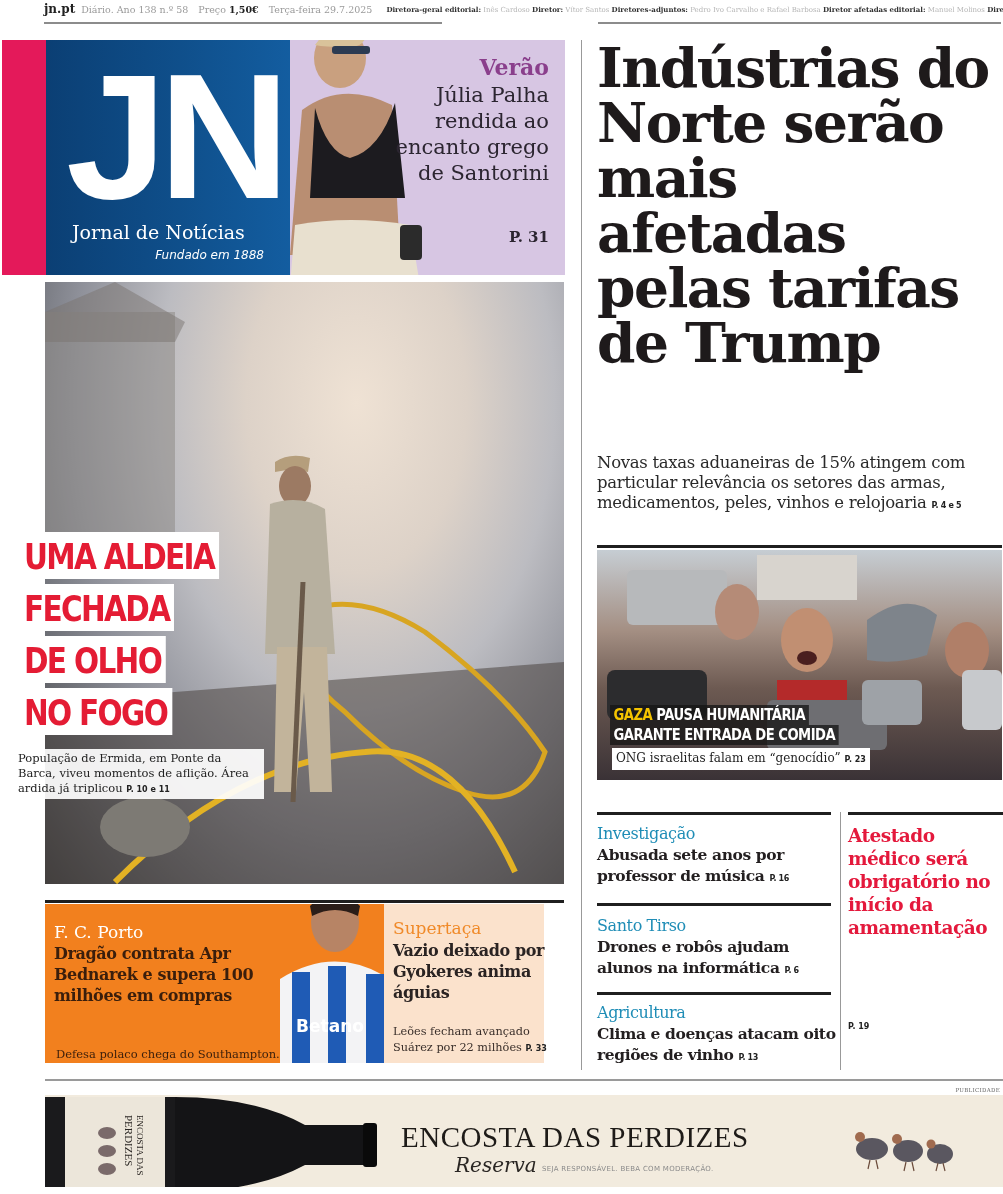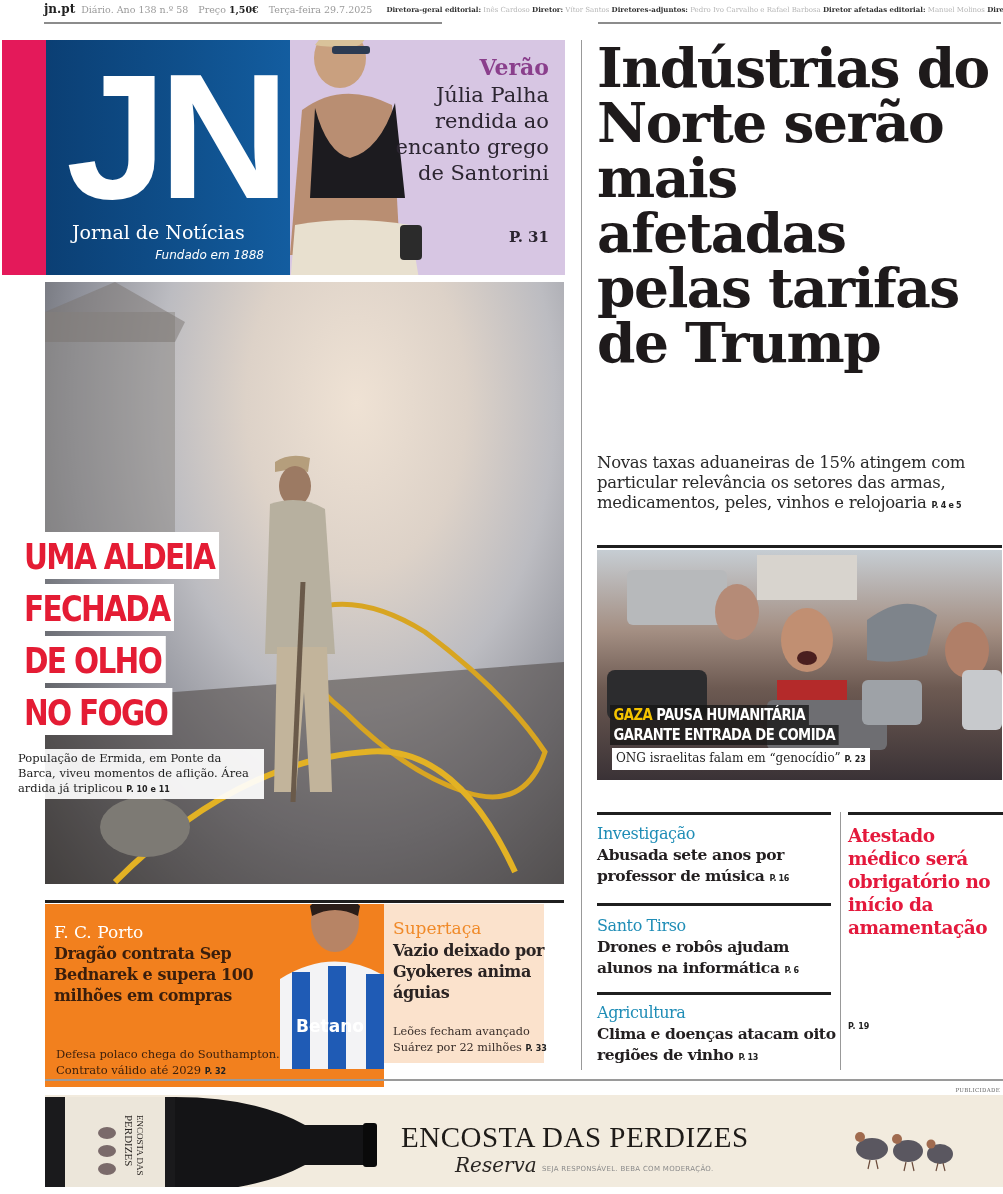--- a/index.html
+++ b/index.html
@@ -57,21 +57,21 @@
   .brief { position: absolute; left: 597px; width: 240px; }
   .brief .k { font-size: 16px; color: #1f8db6; line-height: 20px; letter-spacing: -0.4px; }
   .brief .t { font-weight: bold; font-size: 15.5px; line-height: 21px; color: #231f20; letter-spacing: -0.4px; }
   .vrule2 { position: absolute; left: 840px; top: 812px; width: 1px; height: 258px; background: #999; }
   .atest-rule { position: absolute; left: 848px; top: 812px; width: 155px; height: 3px; background: #1f1f1f; }
   .atest { position: absolute; left: 848px; top: 824px; width: 160px; font-weight: bold; font-size: 18.5px; line-height: 23px; color: #e4193c; letter-spacing: -0.5px; }
   .atest-sub { position: absolute; left: 848px; top: 1001px; width: 158px; font-size: 12.3px; line-height: 16px; color: #2a2a2a; }
 
   
   .sport-rule { position: absolute; left: 45px; top: 900px; width: 519px; height: 3px; background: #1f1f1f; }
-  .porto { position: absolute; left: 45px; top: 904px; width: 339px; height: 183px; background: #f2801e; overflow: hidden; }
+  .porto { position: absolute; left: 45px; top: 904px; width: 339px; height: 159px; background: #f2801e; overflow: hidden; }
   .porto .k { position: absolute; left: 9px; top: 18px; font-size: 17px; color: #fff; }
   .porto .t { position: absolute; left: 9px; top: 39px; width: 235px; font-weight: bold; font-size: 16px; line-height: 21px; color: #3a1e0c; letter-spacing: -0.4px; }
   .porto .s { position: absolute; left: 11px; top: 120px; width: 260px; font-size: 11.5px; line-height: 16px; color: #3a1e0c; white-space: nowrap; margin-top: 22px; }
   .porto .player { position: absolute; left: 225px; top: -20px; width: 120px; height: 185px; }
   .supertaca { position: absolute; left: 384px; top: 904px; width: 160px; height: 159px; background: #fbe2cc; }
   .supertaca .k { position: absolute; left: 9px; top: 14px; font-size: 17px; color: #f08a29; }
   .supertaca .t { position: absolute; left: 9px; top: 36px; width: 160px; font-weight: bold; font-size: 16px; line-height: 21px; color: #2a2322; letter-spacing: -0.4px; }
   .supertaca .s { position: absolute; left: 9px; top: 120px; width: 170px; font-size: 11.3px; line-height: 16px; color: #3a2f2a; white-space: nowrap; }
 
   
@@ -191,21 +191,21 @@
 </div>
 
 <div class="vrule2"></div>
 <div class="atest-rule"></div>
 <div class="atest">Atestado médico será obrigatório no início da amamentação</div>
 <div class="atest-sub"><br><span class="pg">P. 19</span></div>
 
 <div class="sport-rule"></div>
 <div class="porto">
   <div class="k">F. C. Porto</div>
-  <div class="t">Dragão contrata Sep Bednarek e supera 100 milhões em compras</div>
+  <div class="t">Dragão contrata Apr Bednarek e supera 100 milhões em compras</div>
   <div class="s"><span>Defesa polaco chega do Southampton.</span><br><span>Contrato válido até 2029</span> <span class="pg">P. 32</span></div>
   <svg class="player" viewBox="0 0 120 185">
     <ellipse cx="65" cy="38" rx="24" ry="30" fill="#b78465"></ellipse>
     <path d="M40 22 q25 -25 50 0 l-2 10 q-23 -12 -46 0z" fill="#2a1d18"></path>
     <path d="M10 95 q55 -35 110 0 l0 95 l-110 0z" fill="#f3f3f5"></path>
     <rect x="22" y="88" width="18" height="97" fill="#1f5bb5"></rect>
     <rect x="58" y="82" width="18" height="103" fill="#1f5bb5"></rect>
     <rect x="96" y="90" width="18" height="95" fill="#1f5bb5"></rect>
     <text x="60" y="148" font-family="DejaVu Sans, sans-serif" font-size="17" font-weight="bold" fill="#fff" text-anchor="middle">Betano</text>
   </svg>

